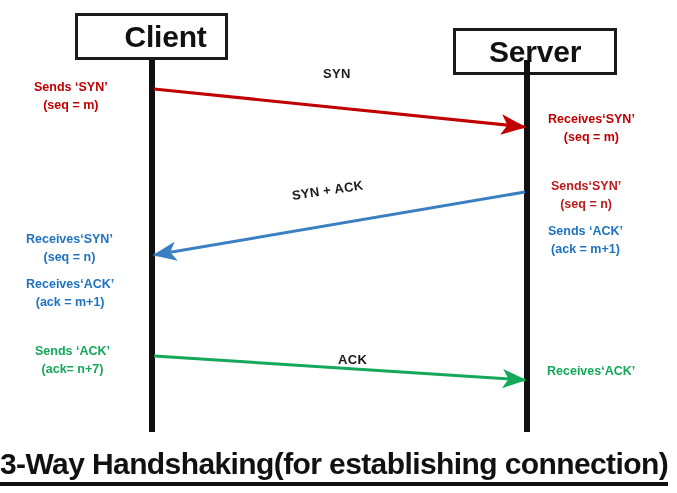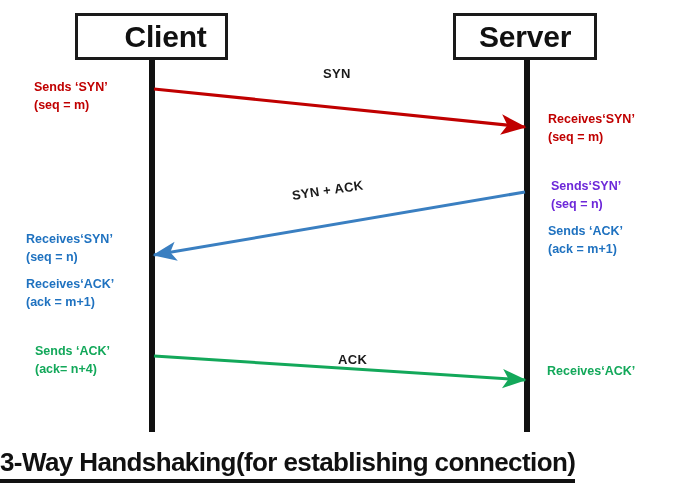--- a/index.html
+++ b/index.html
@@ -37,46 +37,47 @@
     justify-content: center;
   }
   .node-box .node-label {
     font-size: 30px;
     font-weight: bold;
     color: #111111;
     letter-spacing: -0.2px;
     line-height: 1;
   }
   #client-box { left: 75px; top: 13px; width: 153px; height: 47px; padding-left: 28px; }
-  #server-box { left: 453px; top: 13px; width: 144px; height: 47px; }
+  #server-box { left: 453px; top: 28px; width: 164px; height: 47px; }
 
   
   .lifeline {
     position: absolute;
     width: 6px;
     background: #111111;
     top: 60px;
     height: 372px;
   }
   #client-lifeline { left: 149px; }
   #server-lifeline { left: 524px; }
 
   
   .note {
     position: absolute;
     font-size: 12.5px;
     font-weight: bold;
     line-height: 1.45;
+    text-align: center;
     white-space: nowrap;
   }
   .note .l2 { display: block; }
 
   .c-red   { color: #C00000; }
   .c-blue  { color: #1F72C0; }
-  .c-blue2 { color: #6d28d9; }
+  .c-blue2 { color: #b91c1c; }
   .c-green { color: #13A85A; }
 
   
   #note-client-syn     { left: 34px;  top: 78px;  }
   #note-server-syn     { left: 548px; top: 110px; }
   #note-server-synack  { left: 551px; top: 177px; }
   #note-server-ack     { left: 548px; top: 222px; }
   #note-client-synrecv { left: 26px;  top: 230px; }
   #note-client-ackrecv { left: 26px;  top: 275px; }
   #note-client-sendack { left: 35px;  top: 342px; }
@@ -95,21 +96,21 @@
   #caption-synack { left: 292px; top: 188px; transform: rotate(-8.5deg); transform-origin: left center; }
   #caption-ack    { left: 338px; top: 352px; }
 
   
   #diagram-title {
     position: absolute;
     left: 0;
     top: 447px;
     width: 560px;
     text-align: center;
-    font-size: 26px;
+    font-size: 30px;
     font-weight: bold;
     color: #111111;
     letter-spacing: -0.6px;
     white-space: nowrap;
   }
   #diagram-title .underline-bar {
     display: inline-block;
     border-bottom: 4px solid #111111;
     padding-bottom: 1px;
   }
@@ -164,21 +165,21 @@
     <span class="l2">(seq = n)</span>
   </div>
 
   <div class="note c-blue" id="note-client-ackrecv">
     <span class="l1">Receives‘ACK’</span>
     <span class="l2">(ack = m+1)</span>
   </div>
 
   <div class="note c-green" id="note-client-sendack">
     <span class="l1">Sends ‘ACK’</span>
-    <span class="l2">(ack= n+4)</span>
+    <span class="l2">(ack= n+7)</span>
   </div>
 
   <div class="note c-red" id="note-server-syn">
     <span class="l1">Receives‘SYN’</span>
     <span class="l2">(seq = m)</span>
   </div>
 
   <div class="note c-blue2" id="note-server-synack">
     <span class="l1">Sends‘SYN’</span>
     <span class="l2">(seq = n)</span>

